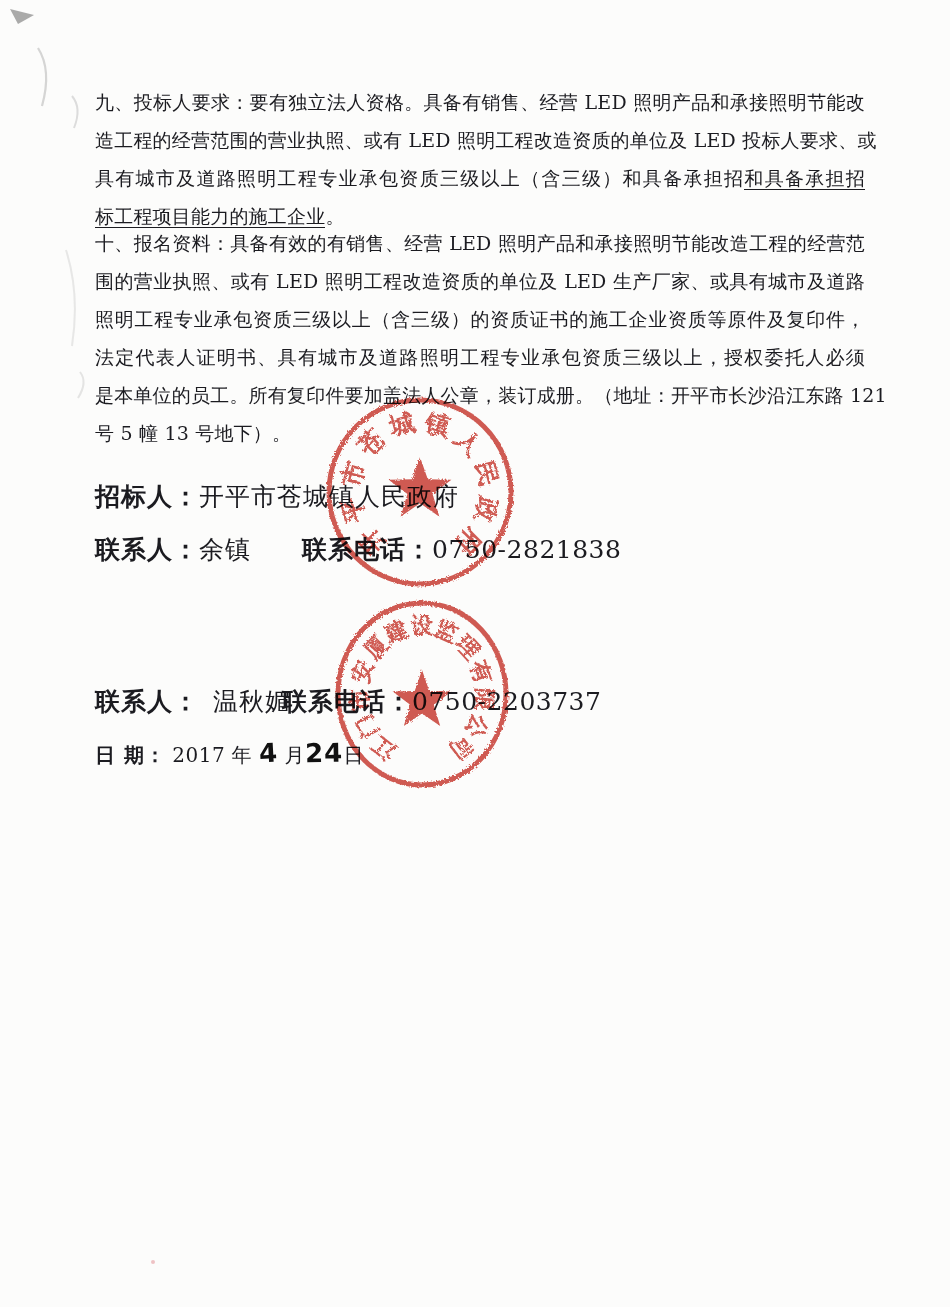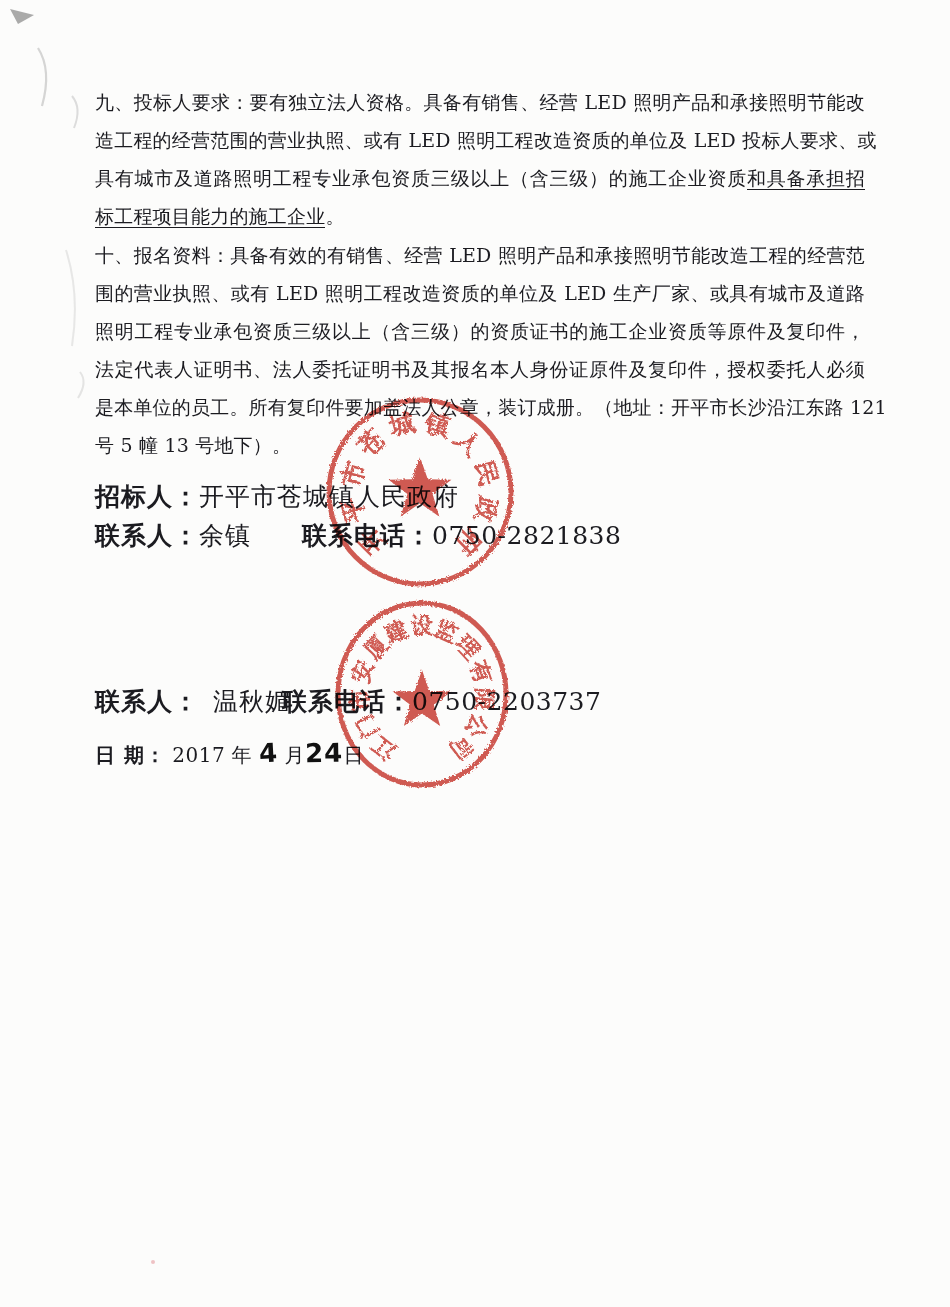--- a/index.html
+++ b/index.html
@@ -37,38 +37,38 @@
     <path d="M38,48 q14,22 4,58" stroke="#adadad" stroke-width="2.2" fill="none" opacity="0.5"></path>
     <path d="M72,96 q10,12 2,32" stroke="#b5b5b5" stroke-width="2" fill="none" opacity="0.45"></path>
     <path d="M66,250 q14,44 6,96" stroke="#c0c0c0" stroke-width="2" fill="none" opacity="0.35"></path>
     <path d="M80,372 q8,10 -2,26" stroke="#b8b8b8" stroke-width="2" fill="none" opacity="0.35"></path>
     <circle cx="153" cy="1262" r="2" fill="#e49ba0" opacity="0.6"></circle>
   </svg>
 
   <div class="para" id="para9" style="top:83px;">
       <div class="tline"><span>九、投标人要求：要有独立法人资格。具备有销售、经营 LED 照明产品和承接照明节能改</span></div>
       <div class="tline"><span>造工程的经营范围的营业执照、或有 LED 照明工程改造资质的单位及 LED 投标人要求、或</span></div>
-      <div class="tline"><span>具有城市及道路照明工程专业承包资质三级以上（含三级）的施工企业资质</span><span class="u">和具备承担招</span></div>
+      <div class="tline"><span>具有城市及道路照明工程专业承包资质三级以上（含三级）和具备承担招</span><span class="u">和具备承担招</span></div>
       <div class="tline"><span class="u">标工程项目能力的施工企业</span><span>。</span></div>
     </div>
 
-  <div class="para" id="para10" style="top:236px;">
+  <div class="para" id="para10" style="top:224px;">
       <div class="tline"><span>十、报名资料：具备有效的有销售、经营 LED 照明产品和承接照明节能改造工程的经营范</span></div>
       <div class="tline"><span>围的营业执照、或有 LED 照明工程改造资质的单位及 LED 生产厂家、或具有城市及道路</span></div>
       <div class="tline"><span>照明工程专业承包资质三级以上（含三级）的资质证书的施工企业资质等原件及复印件，</span></div>
-      <div class="tline"><span>法定代表人证明书、法人委托证明书及其报名本人身份证原件及复印件，授权委托人必须</span></div>
+      <div class="tline"><span>法定代表人证明书、具有城市及道路照明工程专业承包资质三级以上，授权委托人必须</span></div>
       <div class="tline"><span>是本单位的员工。所有复印件要加盖法人公章，装订成册。（地址：开平市长沙沿江东路 121</span></div>
       <div class="tline"><span>号 5 幢 13 号地下）。</span></div>
     </div>
 
   <div class="row" id="bidder-row" style="top:483px;">
     <span class="lbl">招标人：</span><span class="val">开平市苍城镇人民政府</span>
   </div>
 
-  <div class="row" id="contact1-row" style="top:522px;">
+  <div class="row" id="contact1-row" style="top:536px;">
     <span class="lbl">联系人：</span><span class="val">余镇</span>
     <span class="phone-group">
       <span class="lbl">联系电话：</span><span class="num">0750-2821838</span>
     </span>
   </div>
 
 
   <div class="row" id="contact2-row" style="top:688px;">
     <span class="lbl">联系人：</span><span class="val">温秋媚</span>
     <span class="phone-group">

